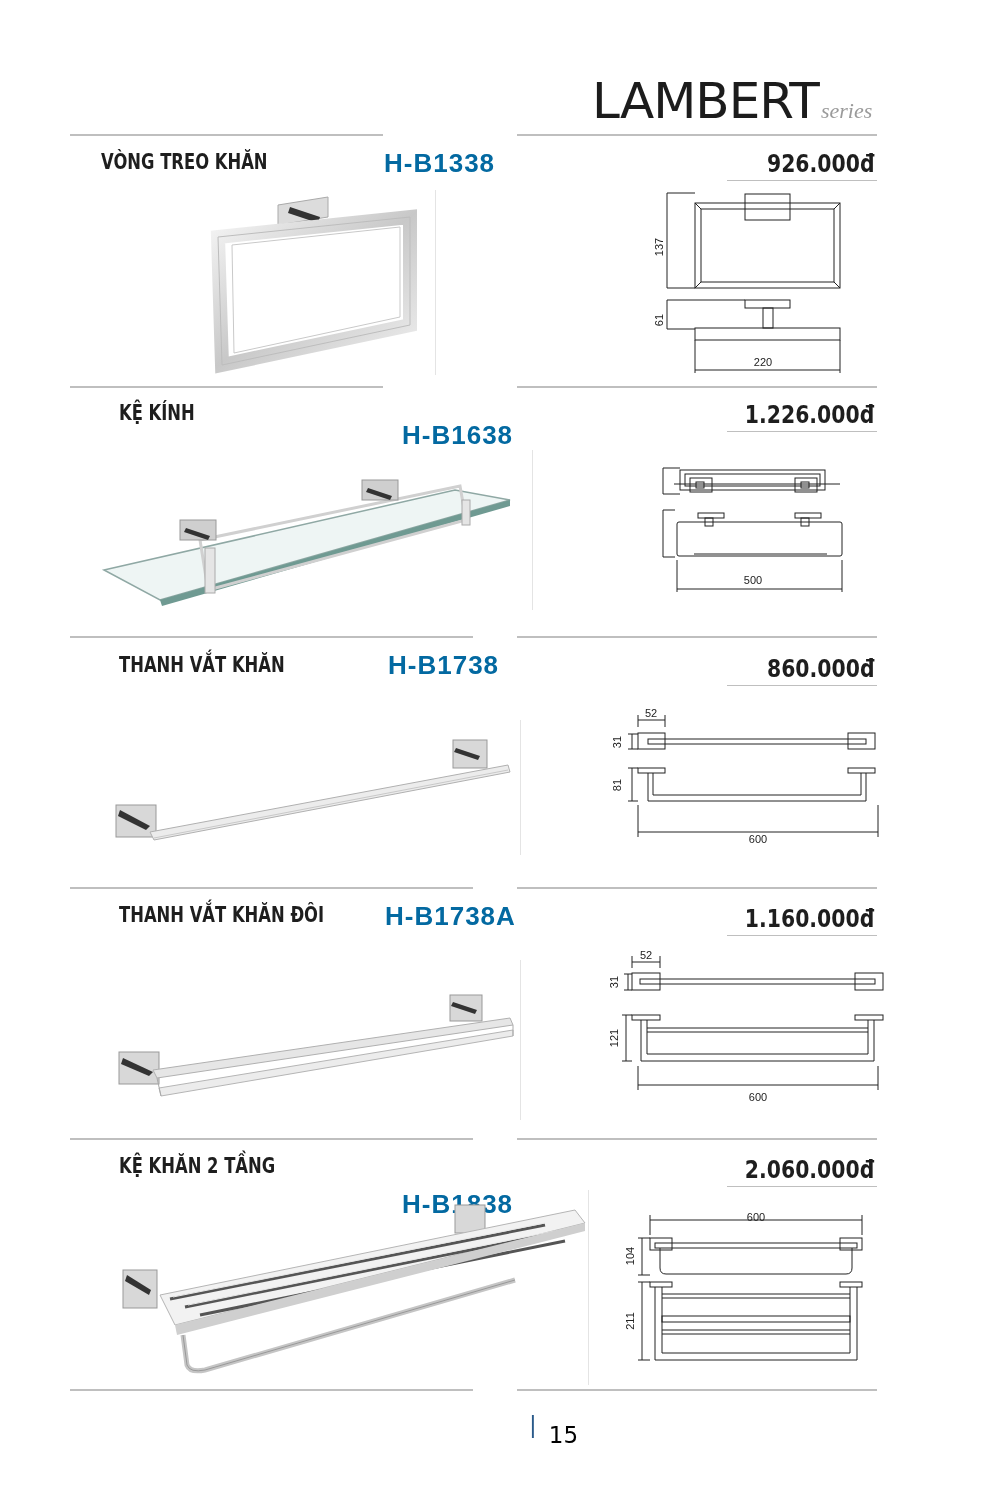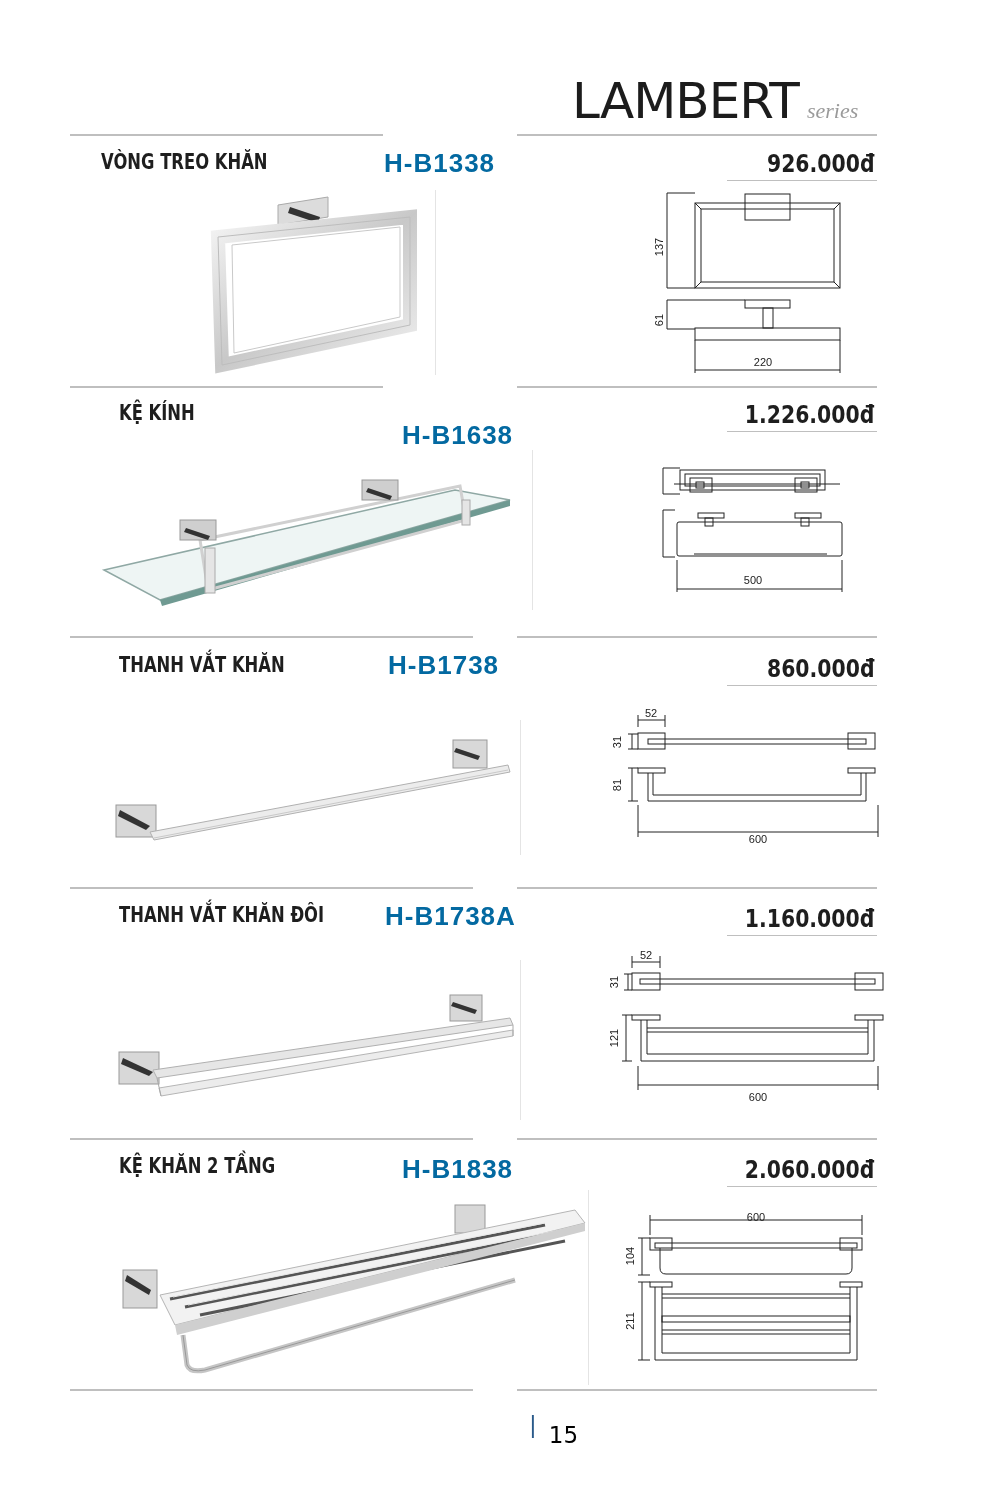--- a/index.html
+++ b/index.html
@@ -1,21 +1,21 @@
 <!DOCTYPE html>
 <html><head>
   <meta charset="utf-8">
   <style>
     * { margin: 0; padding: 0; box-sizing: border-box; }
     html, body { width: 1000px; height: 1500px; background: #ffffff; overflow: hidden; }
     body { position: relative; font-family: "Liberation Sans", sans-serif; color: #1e1e1e; }
 
-    .series-title { position: absolute; top: 72px; left: 572px; display: flex; align-items: baseline; }
+    .series-title { position: absolute; top: 72px; left: 592px; display: flex; align-items: baseline; }
     .series-name { font-family: "DejaVu Sans", sans-serif; font-size: 50px; font-weight: 400; letter-spacing: -1px; color: #1c1c1c; }
-    .series-sub { font-family: "Liberation Serif", serif; font-style: italic; font-size: 22px; color: #9a9a9a; margin-left: 8px; }
+    .series-sub { font-family: "Liberation Serif", serif; font-style: italic; font-size: 22px; color: #9a9a9a; margin-left: 2px; }
 
     .hr { position: absolute; height: 2px; background: #bfbfbf; }
 
     .name { position: absolute; font-family: "DejaVu Sans", sans-serif; font-weight: 700; font-size: 21px; transform: scaleX(0.78); transform-origin: left center; color: #1e1e1e; letter-spacing: 0px; }
     .code { position: absolute; font-family: "Liberation Sans", sans-serif; font-weight: 700; font-size: 26px; color: #0369a1; letter-spacing: 1px; }
     .price { position: absolute; right: 126px; font-family: "DejaVu Sans", sans-serif; font-weight: 700; font-size: 24px; color: #1e1e1e; transform: scaleX(0.85); transform-origin: right center; }
 
     .photo { position: absolute; }
     .drawing { position: absolute; }
     .drawing text { font-family: "Liberation Sans", sans-serif; font-size: 11px; fill: #222; }
@@ -237,21 +237,21 @@
     <text x="8" y="90" transform="rotate(-90 8 90)" text-anchor="middle">121</text>
     <text x="148" y="153" text-anchor="middle">600</text>
   </svg>
 </section>
 
 <div class="hr" style="top:1138px;left:70px;width:403px;"></div>
 <div class="hr" style="top:1138px;left:517px;width:360px;"></div>
 
 <section>
   <div class="name" style="top:1154px;left:119px;">KỆ KHĂN 2 TẦNG</div>
-  <div class="code" style="top:1154px;left:402px;">H-B1838</div>
+  <div class="code" style="top:1189px;left:402px;">H-B1838</div>
   <div class="price" style="top:1156px;">2.060.000đ</div>
   <div class="hr" style="top:1186px;left:727px;width:150px;height:1px;"></div>
 
   <svg class="photo" style="top:1195px;left:115px;" width="475" height="190" viewBox="0 0 475 190">
     <rect x="8" y="75" width="34" height="38" fill="#d8d8d8" stroke="#999"></rect>
     <polygon points="12,80 36,95 34,100 10,86" fill="#333"></polygon>
     <rect x="340" y="10" width="30" height="28" fill="#d8d8d8" stroke="#999"></rect>
     <polygon points="45,100 460,15 470,28 60,130" fill="#f2f2f2" stroke="#b5b5b5"></polygon>
     <line x1="55" y1="104" x2="430" y2="30" stroke="#555" stroke-width="3"></line>
     <line x1="70" y1="112" x2="440" y2="38" stroke="#555" stroke-width="3"></line>

